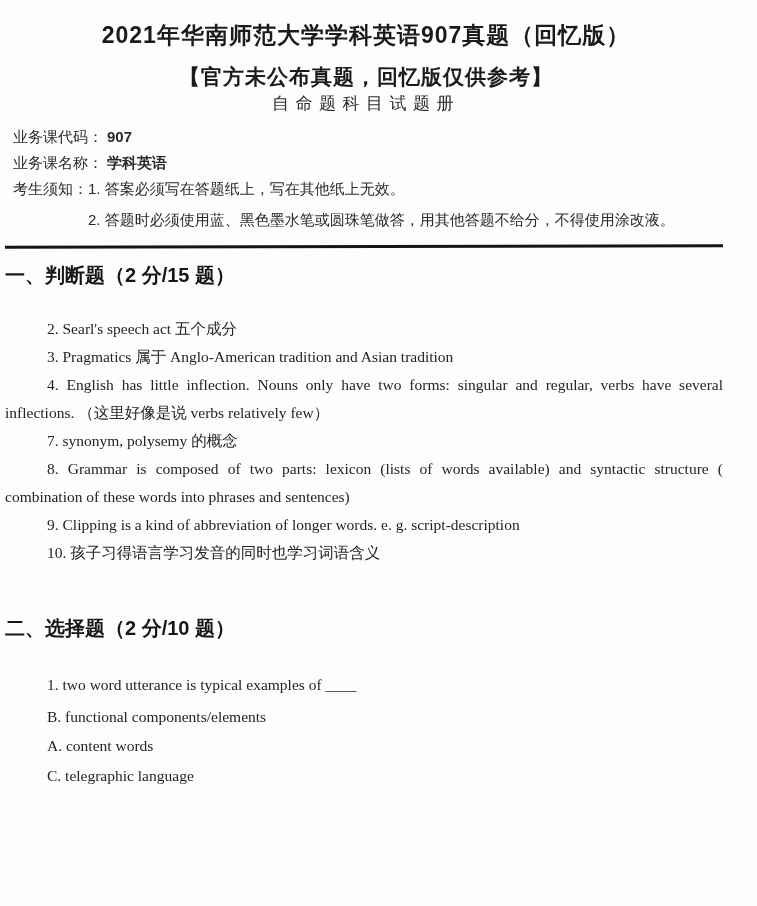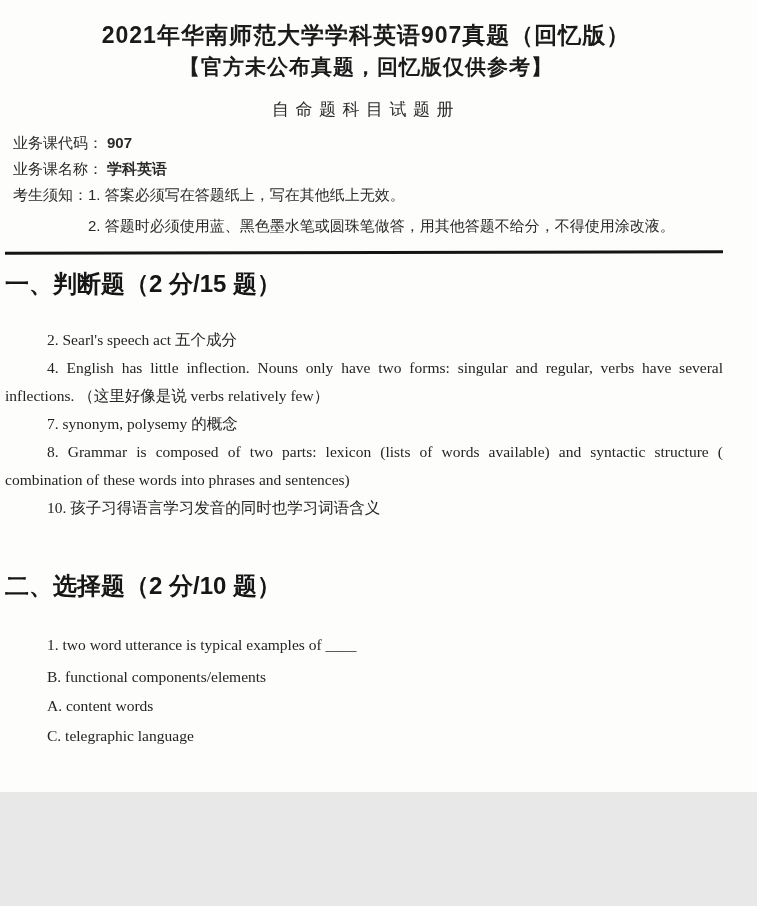--- a/index.html
+++ b/index.html
@@ -3,21 +3,21 @@
 <meta charset="utf-8">
 <style>
   html, body {
     margin: 0;
     padding: 0;
     background: #e8e8e8;
   }
   .page {
     position: relative;
     width: 757px;
-    height: 792px;
+    height: 906px;
     margin: 0 auto;
     background: #fdfdfc;
     color: #262626;
     overflow: hidden;
     font-family: "Liberation Serif", "DejaVu Serif", serif;
   }
   .content {
     padding: 20px 30px 0 5px;
   }
   .page-title {
@@ -29,29 +29,29 @@
     color: #1b1b1b;
     margin: 0 0 0 0;
   }
   .page-subtitle {
     text-align: center;
     font-family: Liberation Serif, serif;
     font-weight: bold;
     font-size: 21px;
     letter-spacing: 1px;
     color: #1b1b1b;
-    margin-top: 2px;
+    margin-top: 12px;
   }
   .booklet-title {
     text-align: center;
     font-family: "Liberation Sans", "DejaVu Sans", sans-serif;
     font-size: 17px;
     letter-spacing: 6.5px;
     color: #2a2a2a;
-    margin-top: 17px;
+    margin-top: 1px;
   }
   .meta {
     margin-top: 14px;
     padding-left: 8px;
     font-family: "Liberation Sans", "DejaVu Sans", sans-serif;
     font-size: 15px;
     color: #2a2a2a;
   }
   .meta-line {
     line-height: 16px;
@@ -70,21 +70,21 @@
   .divider {
     height: 3px;
     background: #151515;
     width: 718px;
     margin: 17px 0 0 0;
     transform: rotate(-0.12deg);
   }
   .section-heading {
     font-family: "Liberation Sans", "DejaVu Sans", sans-serif;
     font-weight: bold;
-    font-size: 24px;
+    font-size: 20px;
     color: #161616;
     margin: 0;
   }
   .section-heading.first {
     margin-top: 14px;
   }
   .section-heading.second {
     margin-top: 48px;
   }
   .q-list {
@@ -139,23 +139,25 @@
         <span>2. 答题时必须使用蓝、黑色墨水笔或圆珠笔做答，用其他答题不给分，不得使用涂改液。</span>
       </div>
     </div>
 
     <div class="divider"></div>
 
     <div class="section-heading first">一、判断题（2 分/15 题）</div>
 
     <div class="q-list">
       <p class="q-item">2. Searl's speech act 五个成分</p>
+      <p class="q-item">3. Pragmatics  属于 Anglo-American tradition and Asian tradition</p>
       <p class="q-item">4. English has little inflection. Nouns only have two forms: singular and regular, verbs have several inflections.  （这里好像是说 verbs relatively few）</p>
       <p class="q-item">7. synonym, polysemy 的概念</p>
       <p class="q-item">8. Grammar is composed of two parts: lexicon (lists of words available) and syntactic structure ( combination of these words into phrases and sentences)</p>
+      <p class="q-item">9. Clipping is a kind of abbreviation of longer words. e. g. script-description</p>
       <p class="q-item">10.  孩子习得语言学习发音的同时也学习词语含义</p>
     </div>
 
     <div class="section-heading second">二、选择题（2 分/10 题）</div>
 
     <div class="choice-block">
       <p class="choice-line choice-question">1. two word utterance is typical examples of ____</p>
       <p class="choice-line">B. functional components/elements</p>
       <p class="choice-line">A. content words</p>
       <p class="choice-line">C. telegraphic language</p>

